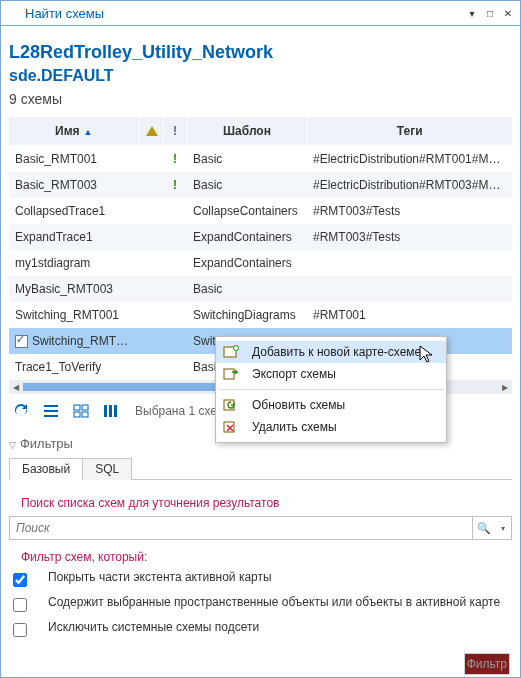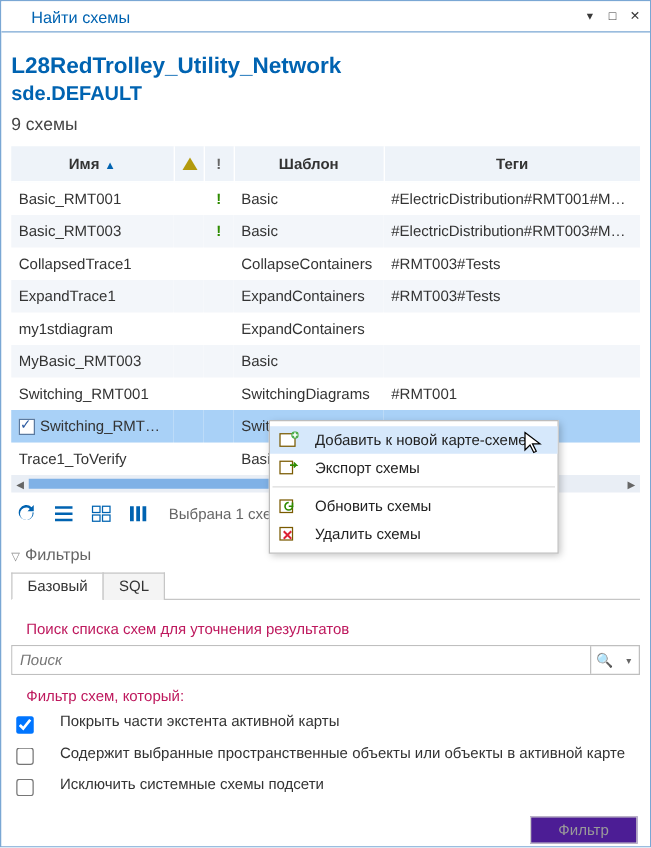--- a/index.html
+++ b/index.html
@@ -32,21 +32,21 @@
   .tab{padding:3px 12px 3px 12px;border:1px solid #c6c6c6;border-bottom:none;background:#f4f4f4;margin-right:-1px;font-size:12px;position:relative;top:1px}
   .tab.active{background:#fff;border-bottom:1px solid #fff}
   .lbl{color:#be185d;margin:6px 12px}
   .searchwrap{display:flex;border:1px solid #bfbfbf;height:22px}
   .searchwrap input{flex:1;border:none;outline:none;padding:0 6px;font-style:italic;color:#888;font-size:12px}
   .searchwrap .sbtn{width:22px;height:22px;border-left:1px solid #bfbfbf;display:flex;align-items:center;justify-content:center;color:#666;font-size:11px}
   .searchwrap .dbtn{width:16px;height:22px;display:flex;align-items:center;justify-content:center;color:#666;font-size:8px}
   .chkrow{display:flex;align-items:flex-start;gap:18px;margin:5px 0;color:#333}
   .chkrow input[type=checkbox]{width:14px;height:14px}
   .footer{display:flex;justify-content:flex-end;padding:8px 2px}
-  .filterbtn{border:1px solid #cfcfcf;background:#4c1d95;color:#9a9a9a;padding:3px 22px;font-size:12px}
+  .filterbtn{border:1px solid #cfcfcf;background:#7f1d1d;color:#9a9a9a;padding:3px 2px;font-size:12px}
   
   .ctx{position:absolute;left:214px;top:335px;width:230px;background:#fff;border:1px solid #bdbdbd;box-shadow:2px 2px 6px rgba(0,0,0,0.25);padding:4px 0;z-index:50}
   .ctx .item{display:flex;align-items:center;height:22px;padding:0 10px 0 6px;gap:12px;font-size:12px;color:#222}
   .ctx .item.hov{background:#d6e8fb}
   .ctx .item.dis{color:#a5a5a5}
   .ctx .sep{height:1px;background:#dcdcdc;margin:4px 2px}
   .ctx .ico{width:18px;height:16px;display:flex;align-items:center;justify-content:center}
   .ctx .ico svg{display:block}
   .cursor{position:absolute;left:418px;top:344px;z-index:60;pointer-events:none}
   .chkcell{display:inline-block;width:11px;height:11px;border:1px solid #5a7aa0;background:#fff;position:relative;margin-right:4px;vertical-align:middle}

